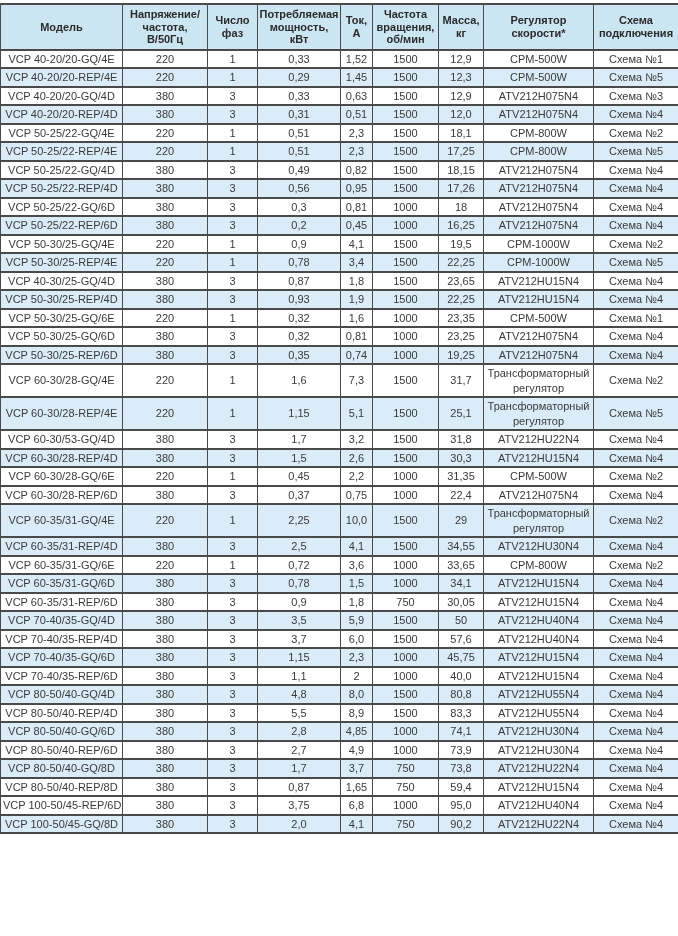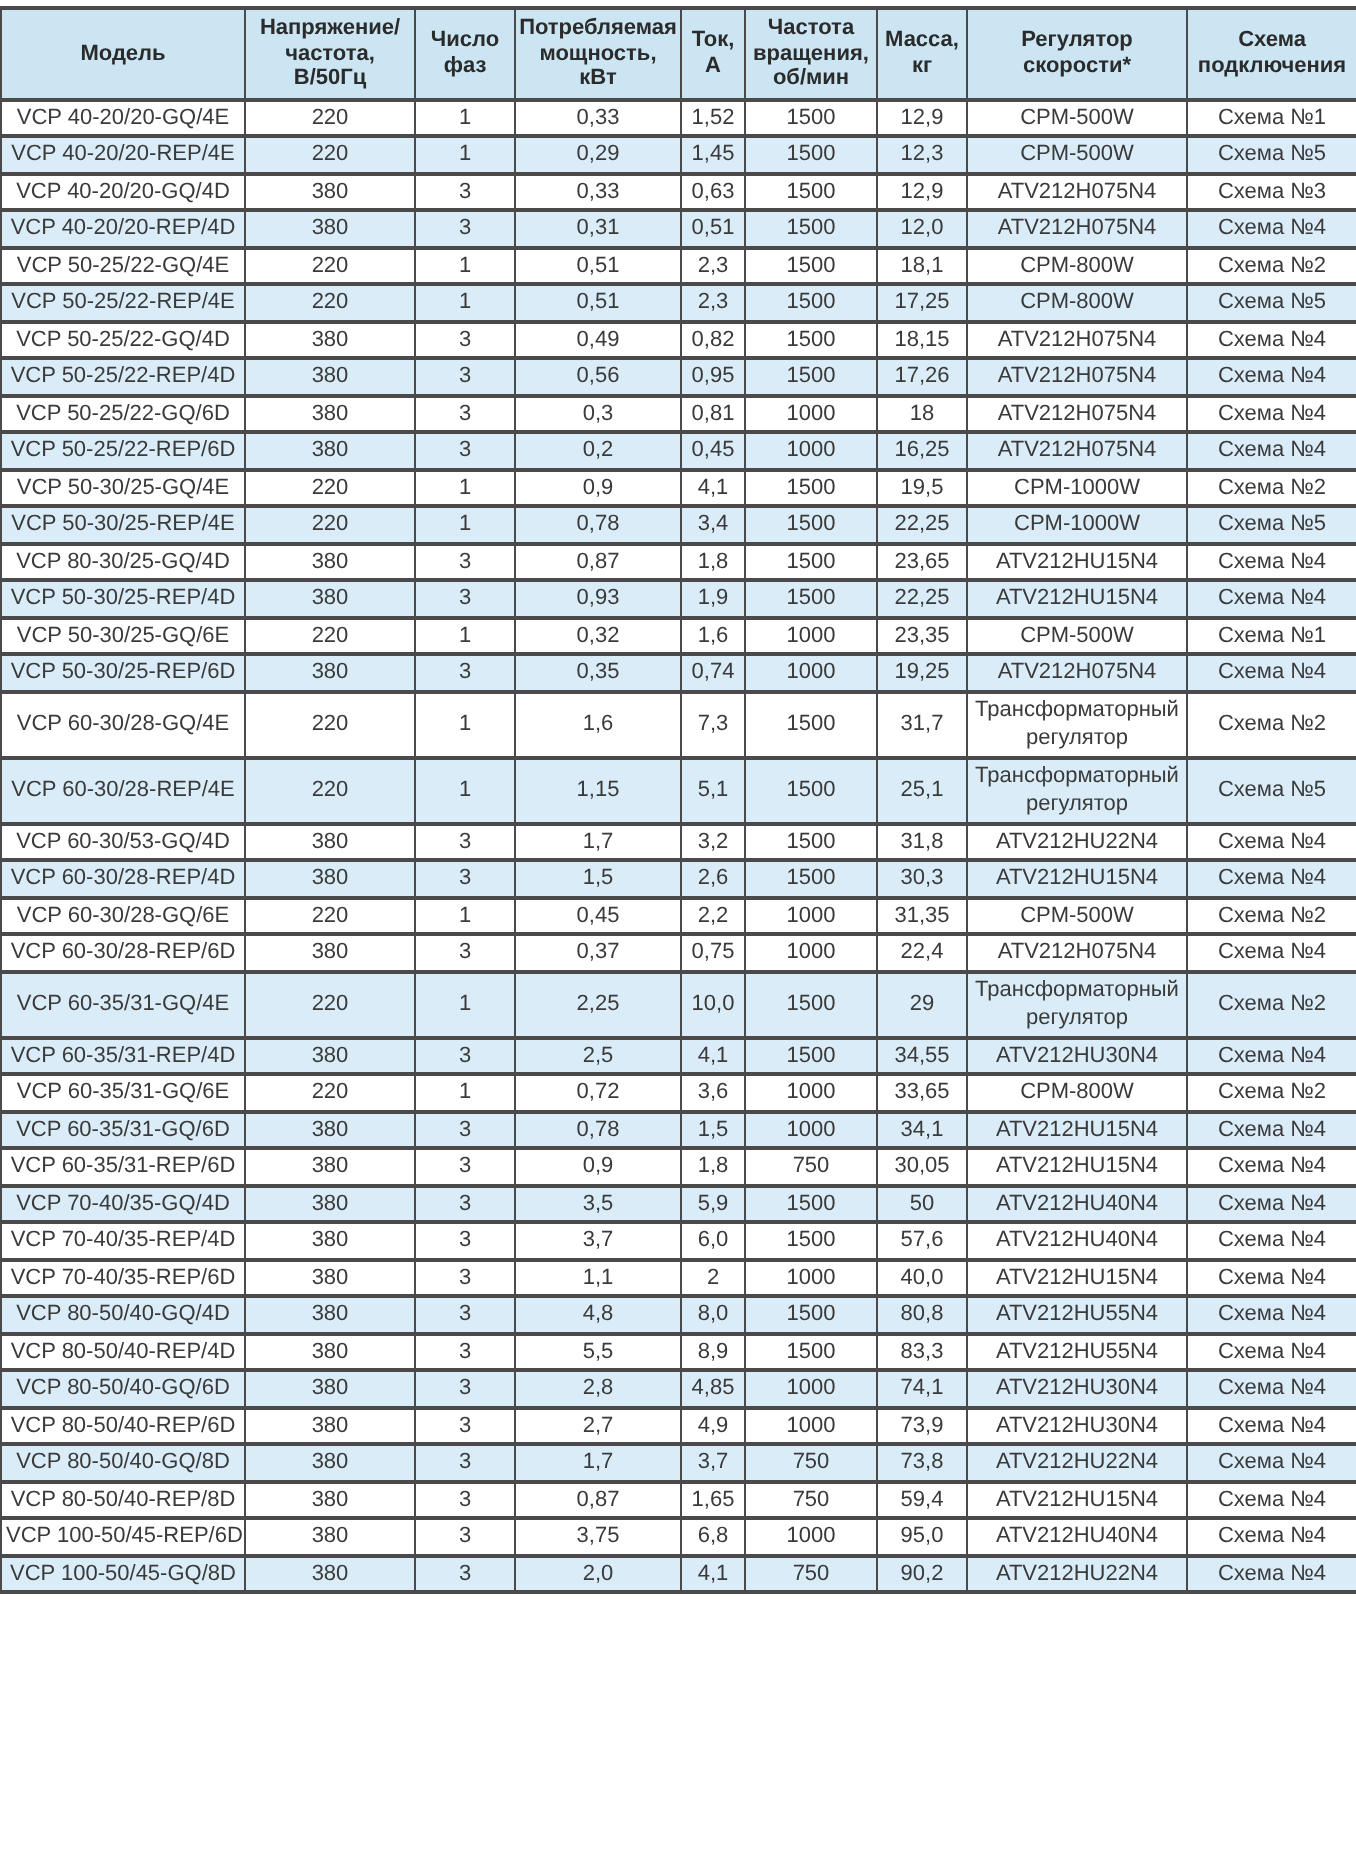--- a/index.html
+++ b/index.html
@@ -211,21 +211,21 @@
           <td>220</td>
           <td>1</td>
           <td>0,78</td>
           <td>3,4</td>
           <td>1500</td>
           <td>22,25</td>
           <td class="wrap-cell">CPM-1000W</td>
           <td>Схема №5</td>
         </tr>
         <tr>
-          <td>VCP 80-30/25-GQ/4D</td>
+          <td>VCP 40-30/25-GQ/4D</td>
           <td>380</td>
           <td>3</td>
           <td>0,87</td>
           <td>1,8</td>
           <td>1500</td>
           <td>23,65</td>
           <td class="wrap-cell">ATV212HU15N4</td>
           <td>Схема №4</td>
         </tr>
         <tr class="shaded">
@@ -242,20 +242,31 @@
         <tr>
           <td>VCP 50-30/25-GQ/6E</td>
           <td>220</td>
           <td>1</td>
           <td>0,32</td>
           <td>1,6</td>
           <td>1000</td>
           <td>23,35</td>
           <td class="wrap-cell">CPM-500W</td>
           <td>Схема №1</td>
+        </tr>
+        <tr>
+          <td>VCP 50-30/25-GQ/6D</td>
+          <td>380</td>
+          <td>3</td>
+          <td>0,32</td>
+          <td>0,81</td>
+          <td>1000</td>
+          <td>23,25</td>
+          <td class="wrap-cell">ATV212H075N4</td>
+          <td>Схема №4</td>
         </tr>
         <tr class="shaded">
           <td>VCP 50-30/25-REP/6D</td>
           <td>380</td>
           <td>3</td>
           <td>0,35</td>
           <td>0,74</td>
           <td>1000</td>
           <td>19,25</td>
           <td class="wrap-cell">ATV212H075N4</td>
@@ -395,20 +406,31 @@
         </tr>
         <tr>
           <td>VCP 70-40/35-REP/4D</td>
           <td>380</td>
           <td>3</td>
           <td>3,7</td>
           <td>6,0</td>
           <td>1500</td>
           <td>57,6</td>
           <td class="wrap-cell">ATV212HU40N4</td>
+          <td>Схема №4</td>
+        </tr>
+        <tr class="shaded">
+          <td>VCP 70-40/35-GQ/6D</td>
+          <td>380</td>
+          <td>3</td>
+          <td>1,15</td>
+          <td>2,3</td>
+          <td>1000</td>
+          <td>45,75</td>
+          <td class="wrap-cell">ATV212HU15N4</td>
           <td>Схема №4</td>
         </tr>
         <tr>
           <td>VCP 70-40/35-REP/6D</td>
           <td>380</td>
           <td>3</td>
           <td>1,1</td>
           <td>2</td>
           <td>1000</td>
           <td>40,0</td>

